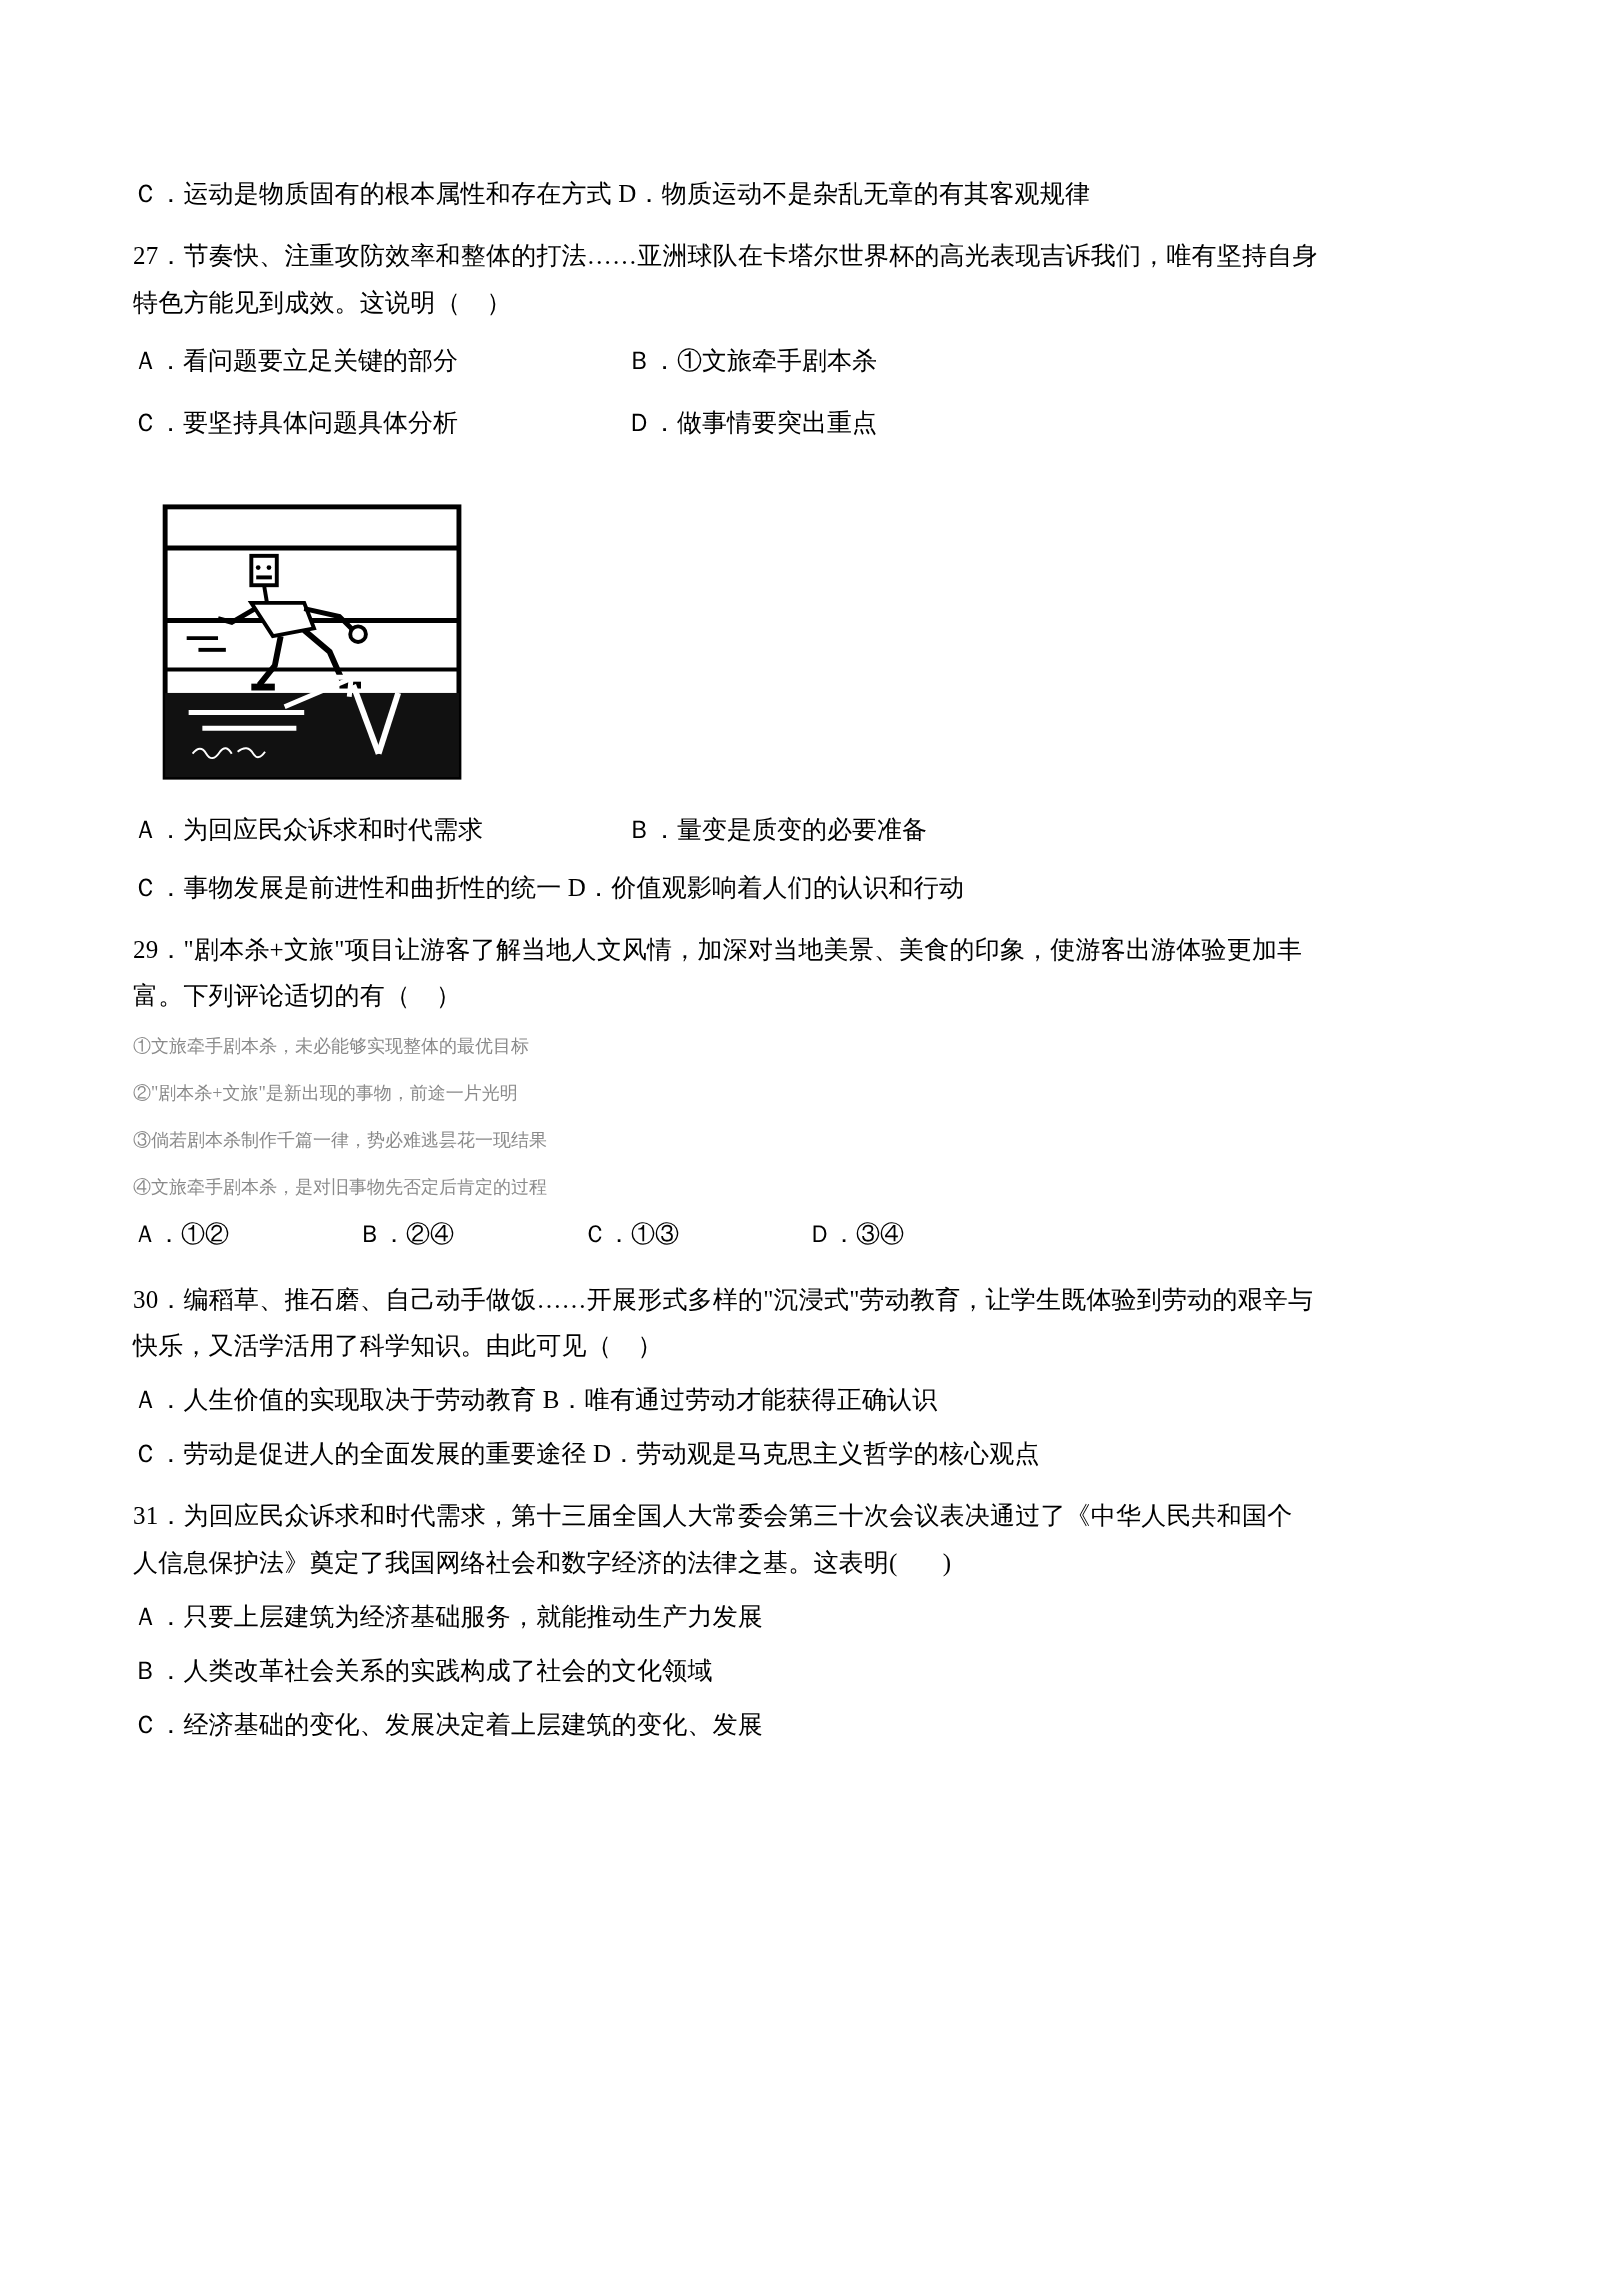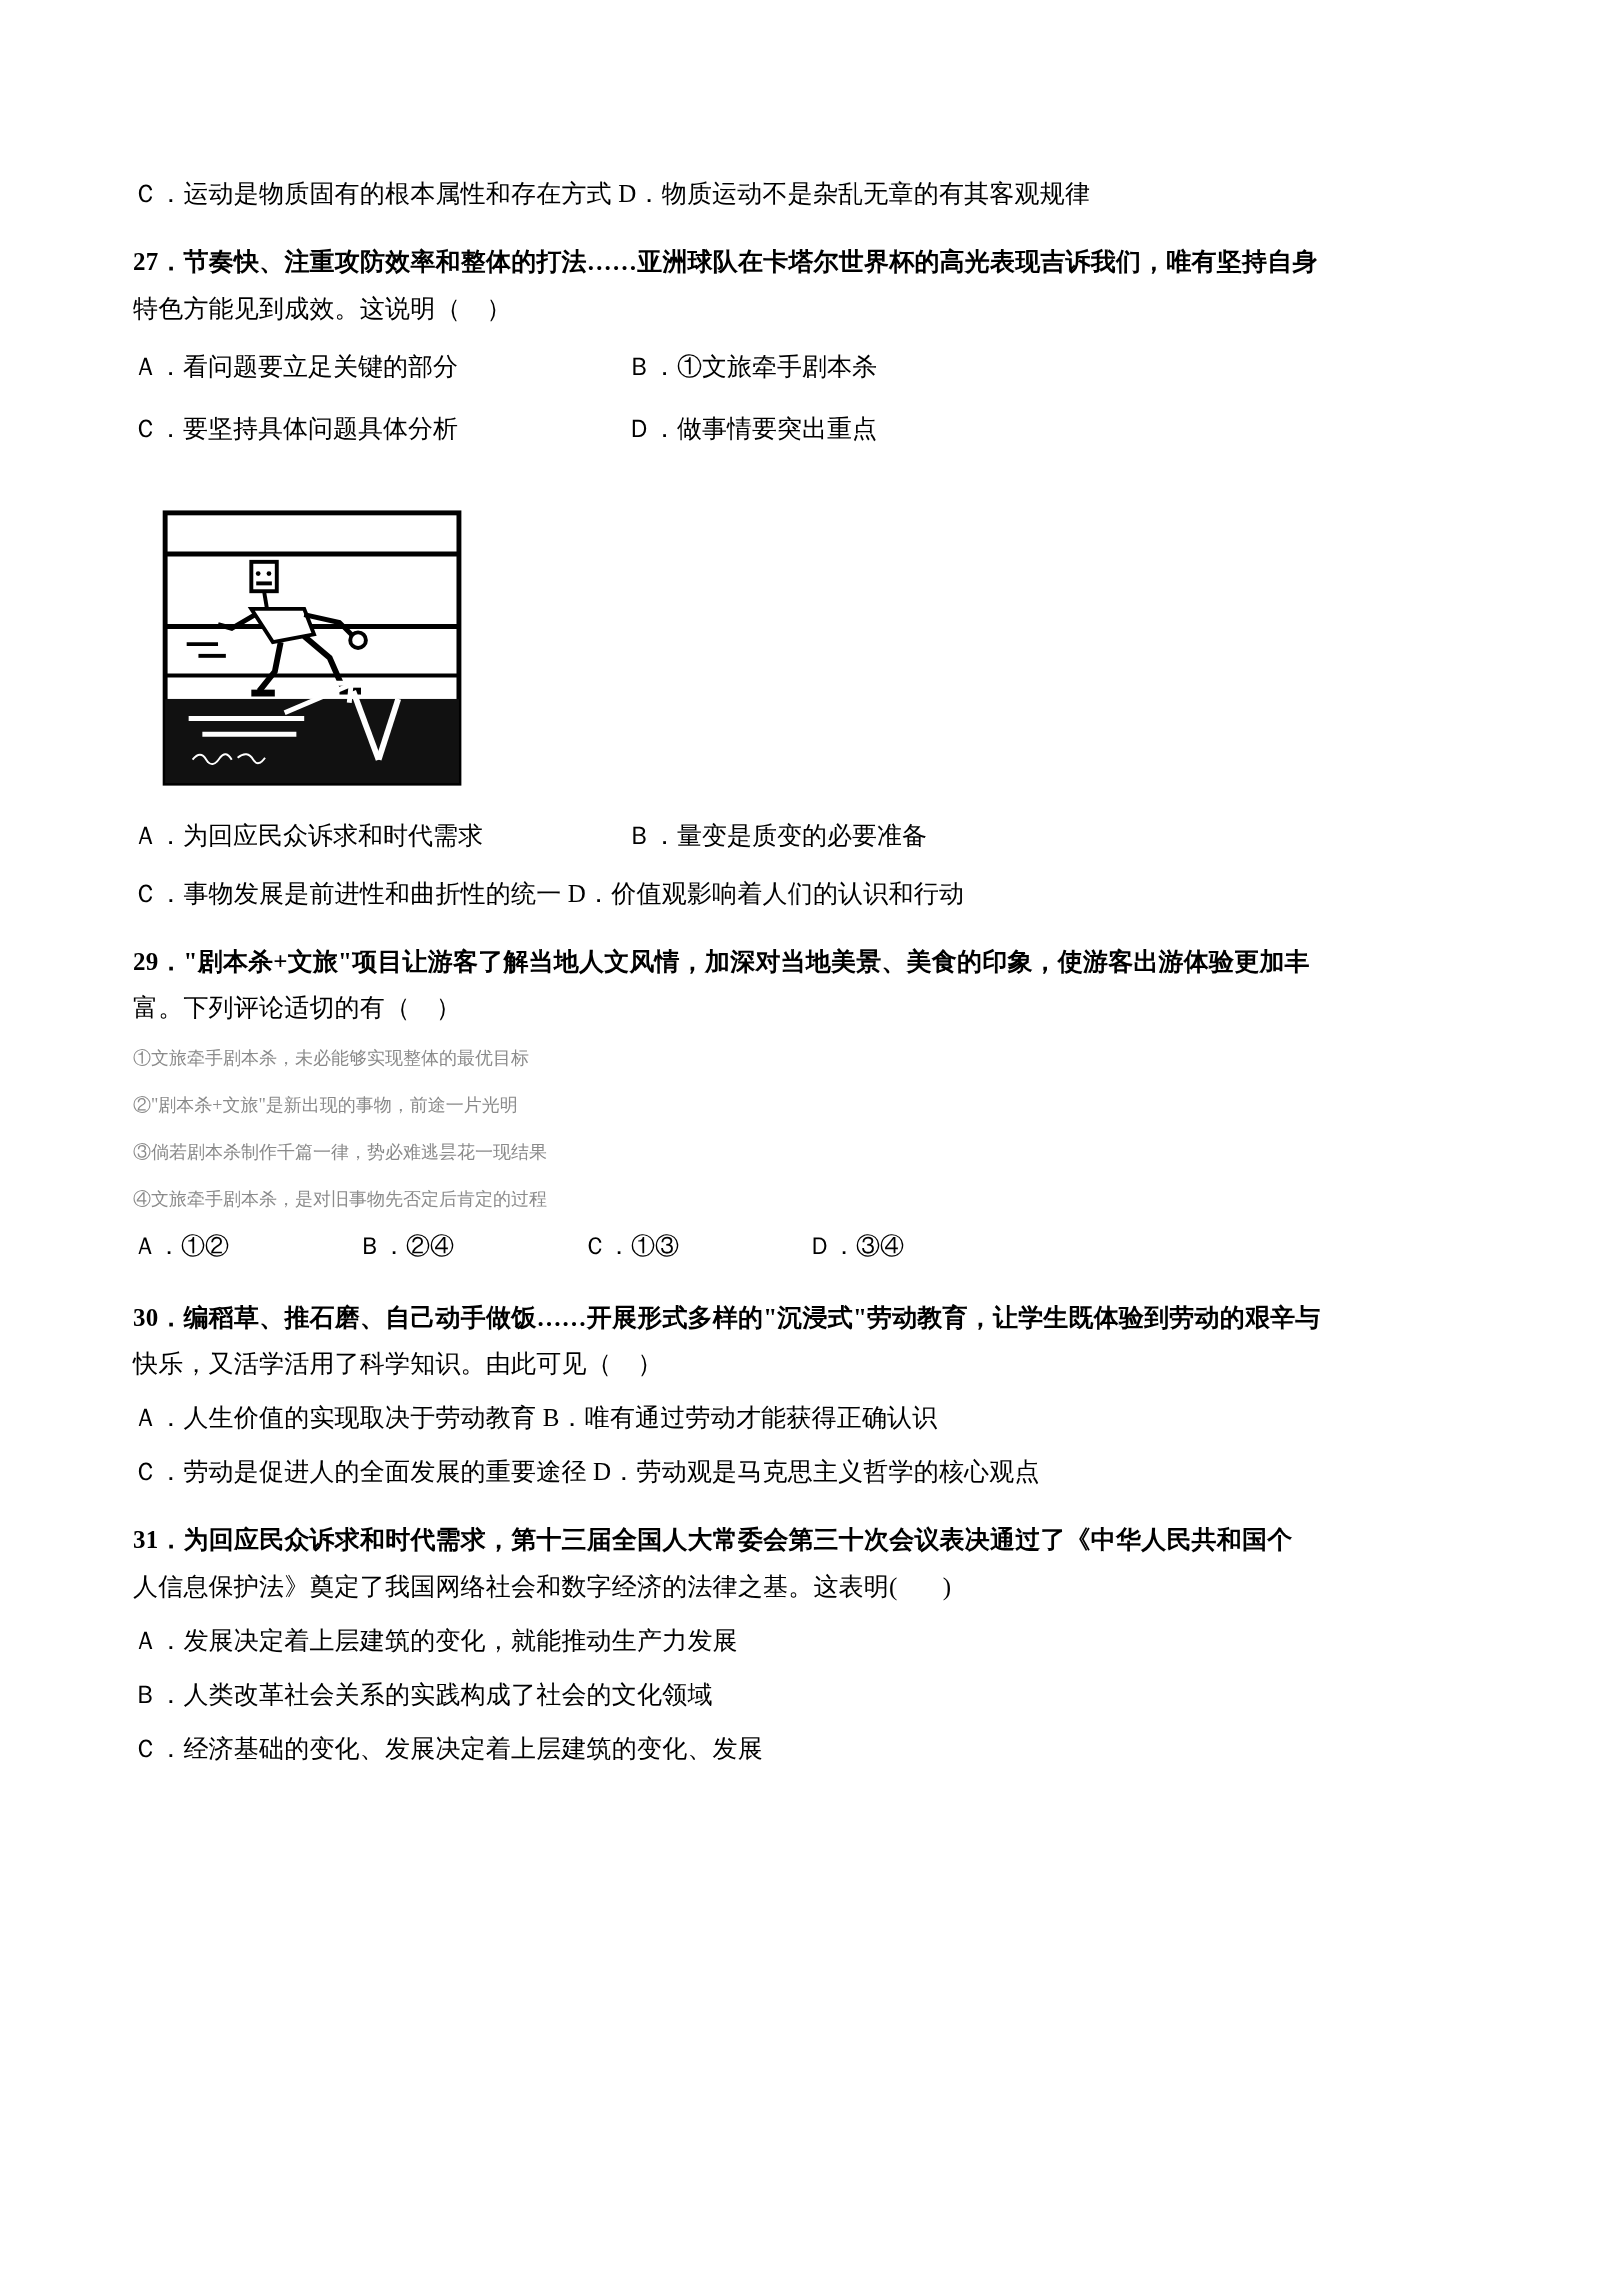--- a/index.html
+++ b/index.html
@@ -34,22 +34,21 @@
     line-height: 1.0;
     margin: 0;
     padding: 0;
     white-space: pre-wrap;
     letter-spacing: 0.2px;
   }
   .q-block {
     margin-bottom: 0;
   }
   .stem {
-    margin-top: 6px;
-    font-weight: bold;
+    margin-top: 0;
   }
   .spacer-sm { height: 21.6px; }
   .spacer-md { height: 29px; }
   .spacer-lg { height: 37px; }
   .opts-2col {
     display: flex;
     width: 100%;
     font-size: 25px;
     gap: 24px;
   }
@@ -202,21 +201,21 @@
       <div class="line">Ｃ．劳动是促进人的全面发展的重要途径 D．劳动观是马克思主义哲学的核心观点</div>
     </div>
 
     <div class="spacer-lg"></div>
 
     <div class="q-block">
       <div class="line stem">31．为回应民众诉求和时代需求，第十三届全国人大常委会第三十次会议表决通过了《中华人民共和国个</div>
       <div class="spacer-sm"></div>
       <div class="line">人信息保护法》奠定了我国网络社会和数字经济的法律之基。这表明(       )</div>
       <div class="spacer-md"></div>
-      <div class="line">Ａ．发展决定着上层建筑的变化，就能推动生产力发展</div>
+      <div class="line">Ａ．只要上层建筑为经济基础服务，就能推动生产力发展</div>
       <div class="spacer-md"></div>
       <div class="line">Ｂ．人类改革社会关系的实践构成了社会的文化领域</div>
       <div class="spacer-md"></div>
       <div class="line">Ｃ．经济基础的变化、发展决定着上层建筑的变化、发展</div>
     </div>
 
   </div>
 </div>
 
 

